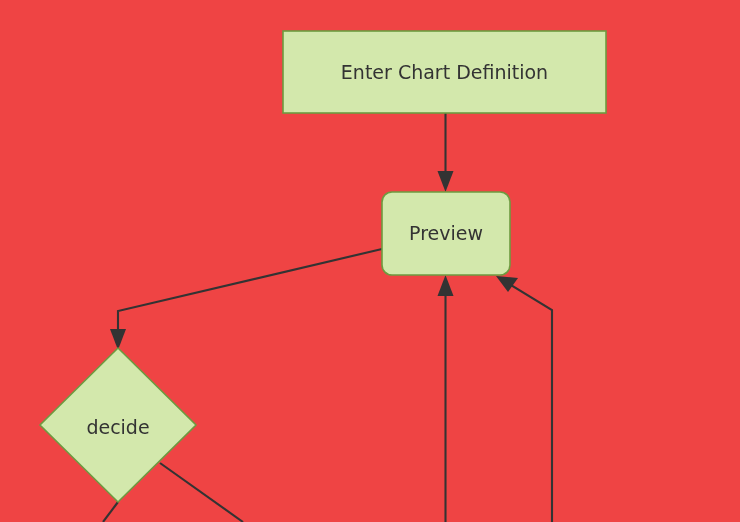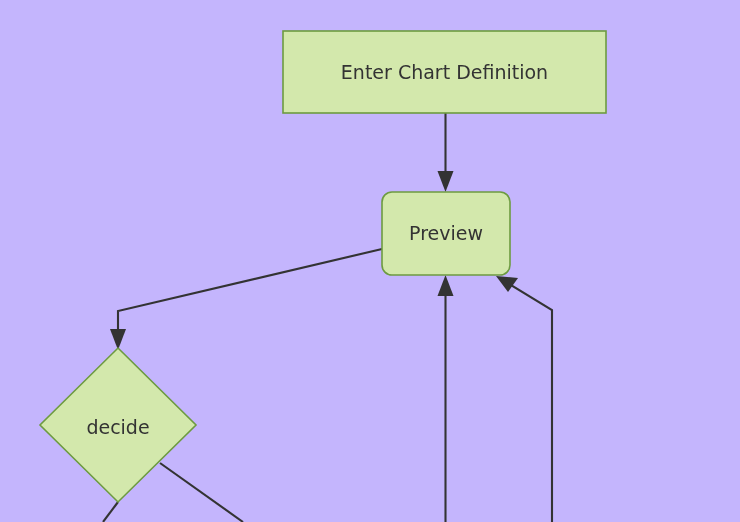--- a/index.html
+++ b/index.html
@@ -10,21 +10,21 @@
   body {
     width: 740px;
     height: 522px;
     overflow: hidden;
     font-family: "DejaVu Sans", "Liberation Sans", sans-serif;
   }
   #diagram-root {
     position: relative;
     width: 740px;
     height: 522px;
-    background: #c4b5fd;
+    background: #ef4444;
   }
   svg.flow-canvas {
     position: absolute;
     top: 0;
     left: 0;
     width: 740px;
     height: 522px;
     display: block;
   }
   .node-shape {

